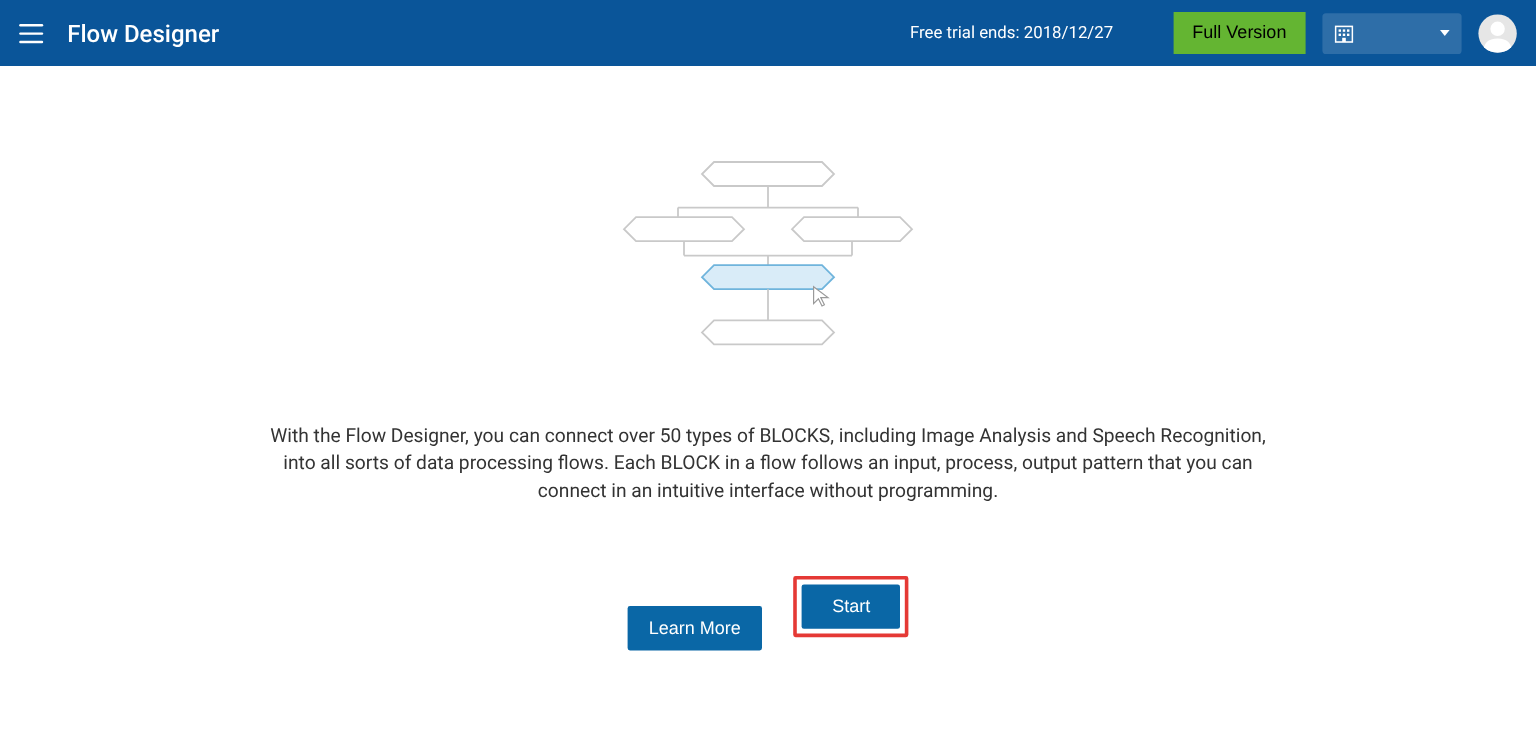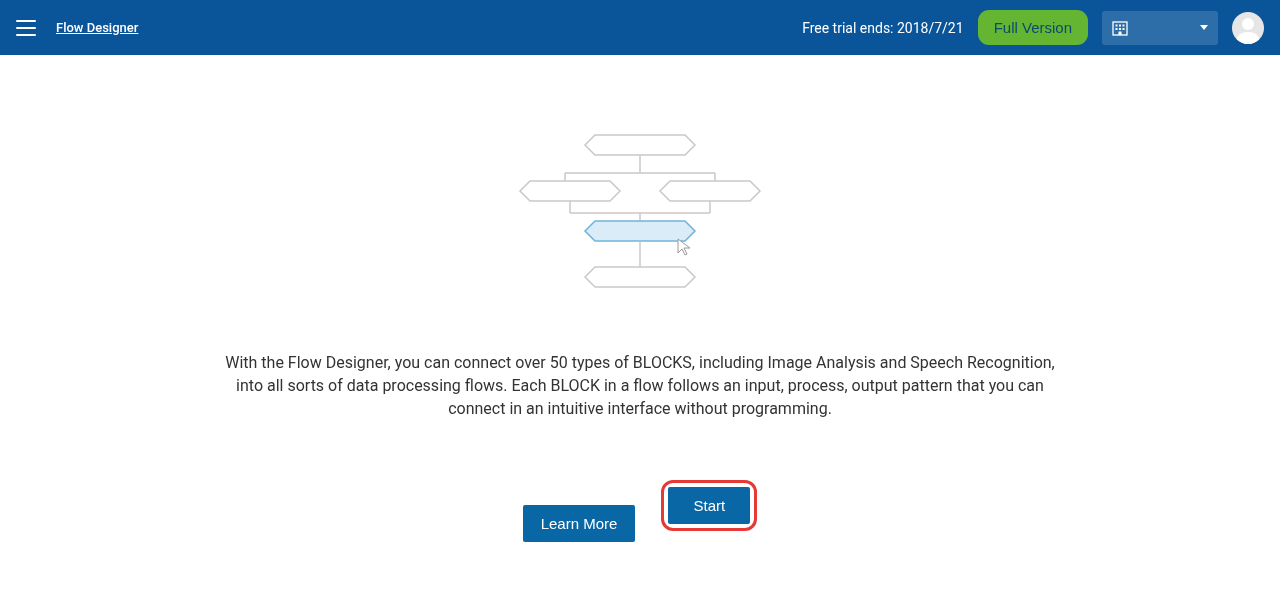--- a/index.html
+++ b/index.html
@@ -32,42 +32,42 @@
       cursor: pointer;
       margin-right: 20px;
     }
     .hamburger span {
       display: block;
       height: 2px;
       background: #fff;
       border-radius: 1px;
     }
     .app-title {
-      font-size: 13px;
+      font-size: 20px;
       font-weight: 500;
       flex: 0 0 auto;
-      text-decoration: underline;
     }
     .spacer {
       flex: 1;
     }
     .trial-text {
       font-size: 14px;
       margin-right: 14px;
     }
     .full-version-btn {
       background: #6bb93d;
       background: #64b532;
-      color: #0c4a6e;
+      color: #000000;
       border: none;
       padding: 9px 16px;
       font-size: 15px;
-      border-radius: 11px;
+      border-radius: 0;
       cursor: pointer;
       margin-right: 14px;
+      margin-left: 36px;
     }
     .org-selector {
       background: rgba(255,255,255,0.15);
       border-radius: 3px;
       height: 34px;
       width: 116px;
       display: flex;
       align-items: center;
       padding: 0 10px;
       cursor: pointer;
@@ -137,39 +137,39 @@
       cursor: pointer;
       min-width: 96px;
     }
     .learn-more-btn {
       padding: 10px 18px;
       margin-top: 36px;
     }
     .start-wrap {
       border: 3px solid #e53935;
       padding: 4px;
-      border-radius: 12px;
+      border-radius: 2px;
       display: inline-flex;
     }
     .start-btn {
       min-width: 82px;
     }
   </style>
 </head>
 <body>
 
 <div class="header">
   <div class="hamburger">
     <span></span>
       <span></span>
       <span></span>
   </div>
   <div class="app-title">Flow Designer</div>
   <div class="spacer"></div>
-  <div class="trial-text">Free trial ends: 2018/7/21</div>
+  <div class="trial-text">Free trial ends: 2018/12/27</div>
   <button class="full-version-btn">Full Version</button>
   <div class="org-selector">
     <span class="org-icon">
       <svg width="16" height="16" viewBox="0 0 16 16">
         <rect x="1" y="2" width="14" height="13" fill="none" stroke="#fff" stroke-width="1.3"></rect>
         <rect x="3.5" y="4.5" width="2" height="2" fill="#fff"></rect>
         <rect x="7" y="4.5" width="2" height="2" fill="#fff"></rect>
         <rect x="10.5" y="4.5" width="2" height="2" fill="#fff"></rect>
         <rect x="3.5" y="8" width="2" height="2" fill="#fff"></rect>
         <rect x="7" y="8" width="2" height="2" fill="#fff"></rect>

